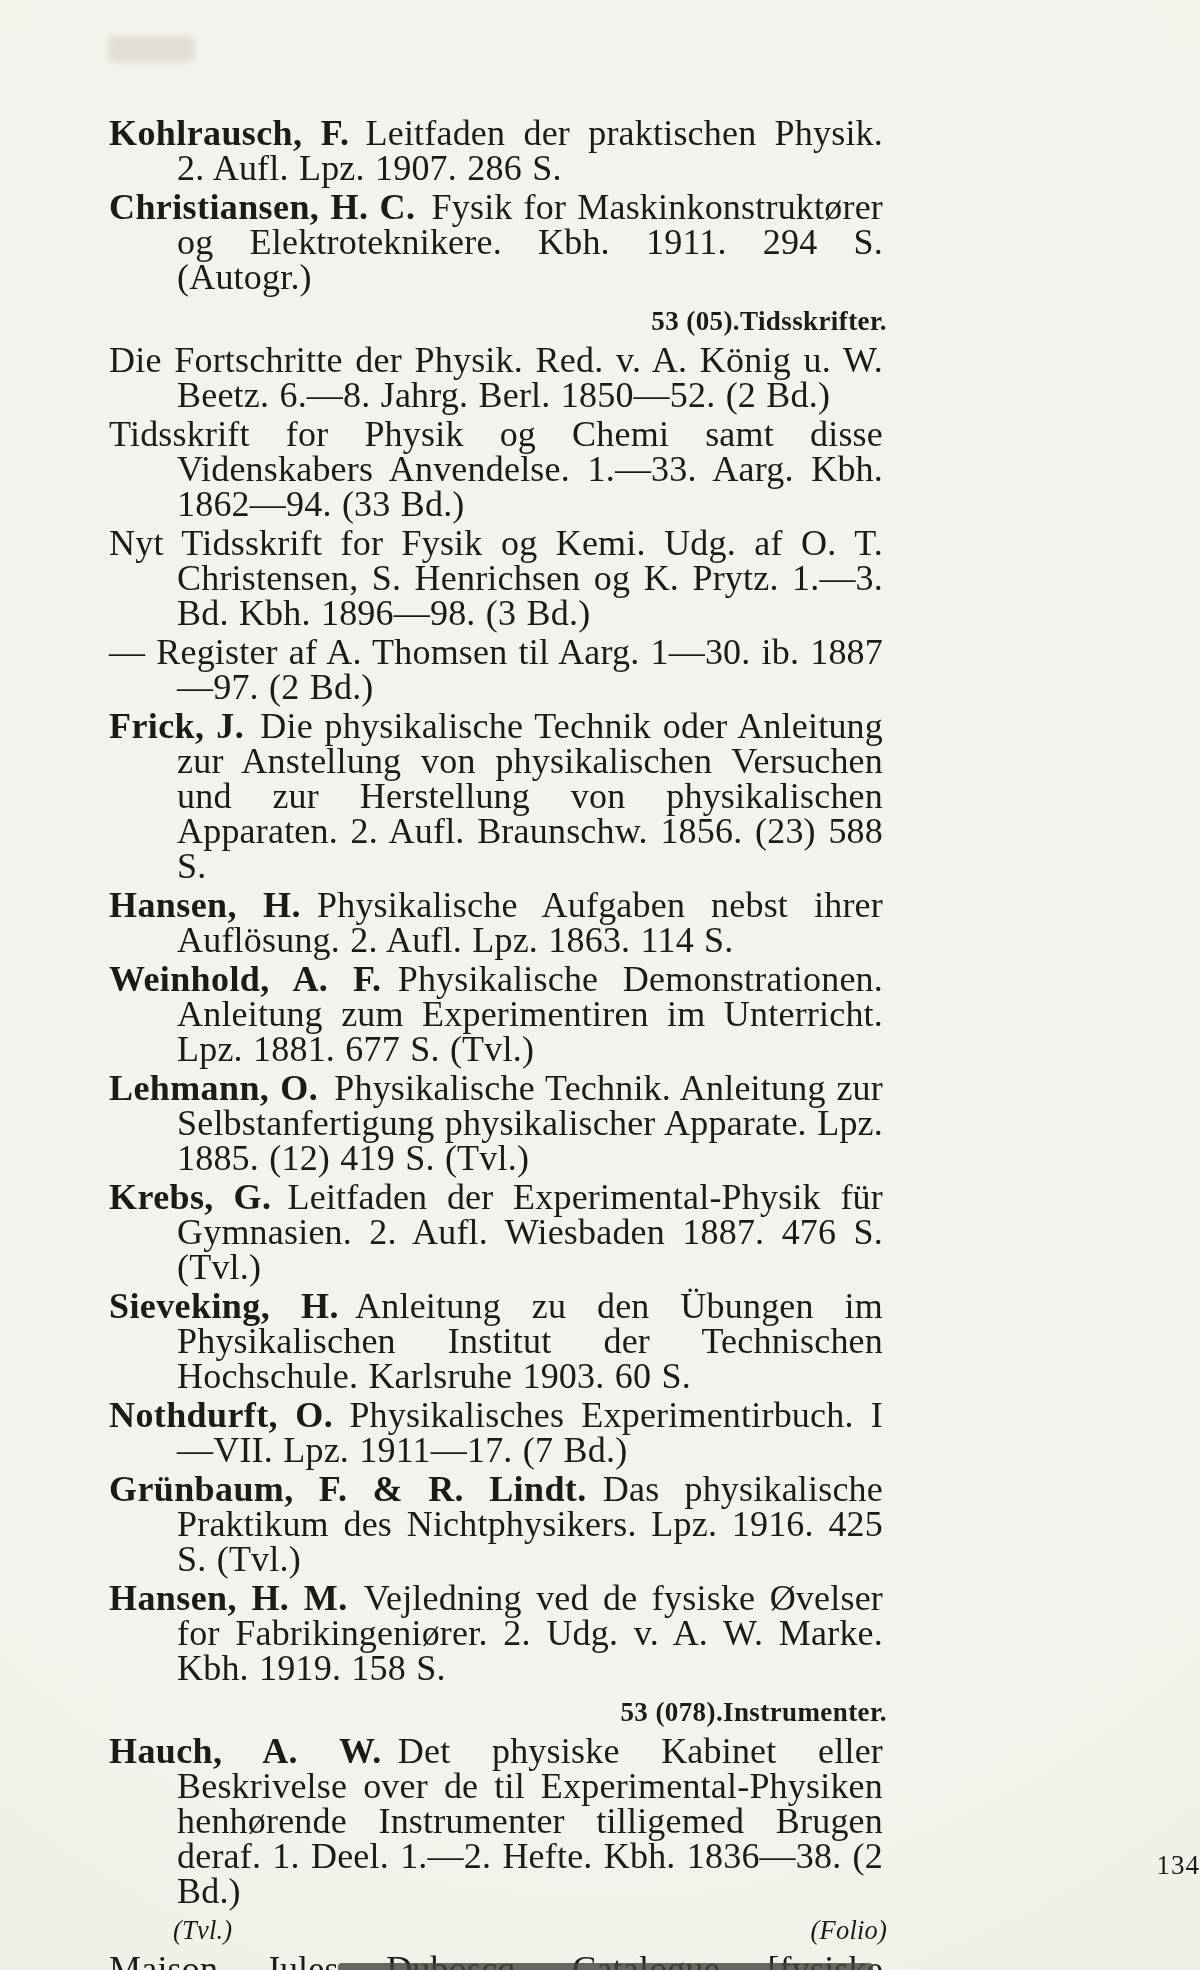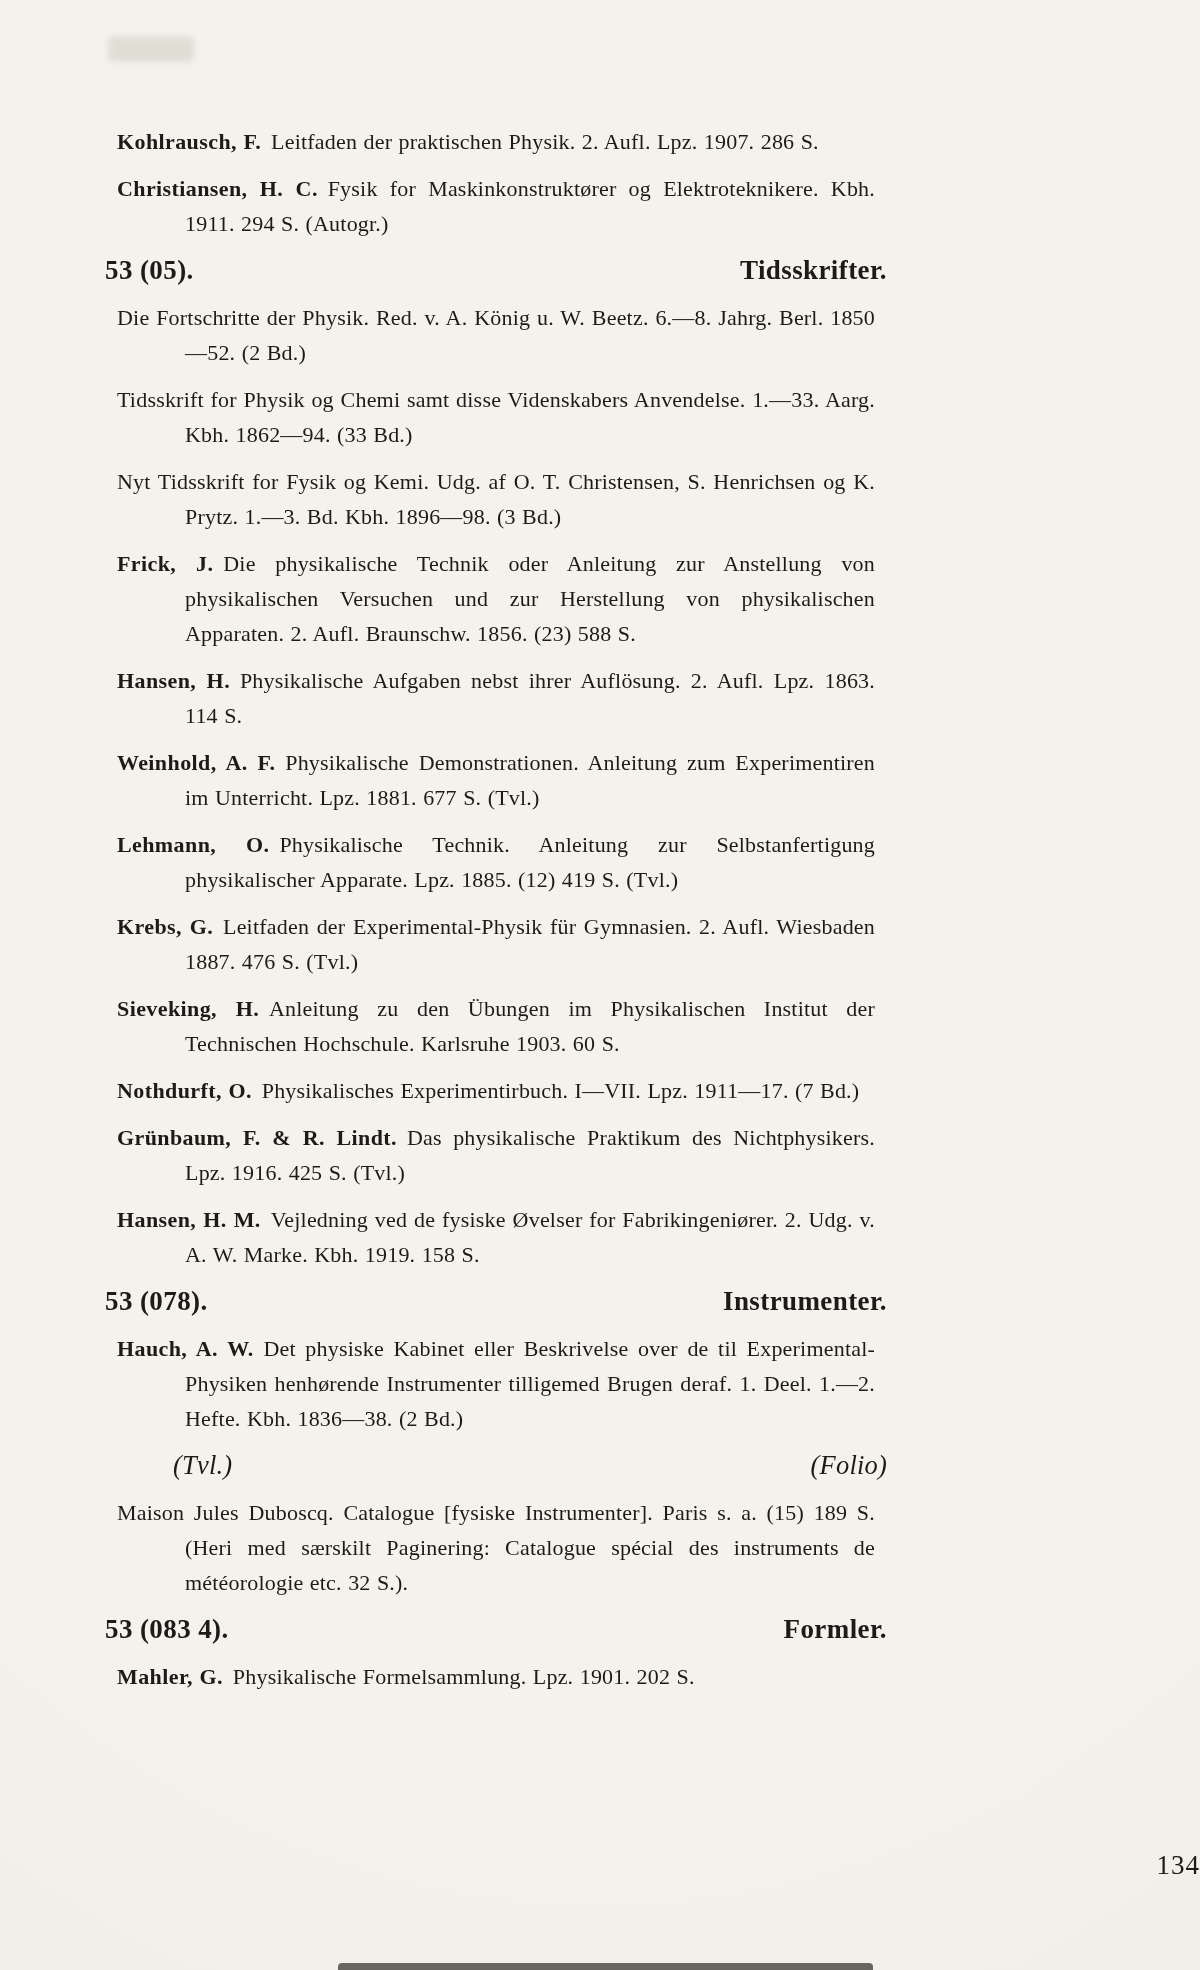--- a/index.html
+++ b/index.html
@@ -25,38 +25,38 @@
   .scan-edge {
     position: absolute; bottom: 0; left: 338px;
     width: 535px; height: 7px;
     background: #45433e; opacity: 0.8;
     border-radius: 4px 4px 0 0;
   }
   .text-block {
     position: absolute; left: 105px; top: 112px; width: 782px;
   }
   p.entry {
-    margin: 12px;
-    font-size: 22px;
+    margin: 4px;
+    font-size: 36px;
     line-height: 35px;
     text-align: justify;
     padding-left: 68px;
     text-indent: -68px;
     letter-spacing: 0.2px;
     word-spacing: 0.03em;
   }
   p.entry b.author {
     font-weight: bold;
     letter-spacing: 0.4px;
     margin-right: 0.45em;
   }
   p.entry b.author:empty { display: none; margin: 0; }
   .section-head {
     display: flex;
-    justify-content: space-between;
+    justify-content: flex-end;
     align-items: baseline;
     font-weight: bold;
     font-size: 27px;
     line-height: 35px;
     letter-spacing: 0.4px;
     margin-top: 9px;
   }
   .split-line {
     display: flex;
     justify-content: space-between;
@@ -93,20 +93,21 @@
         <span>53 (05).</span>
         <span>Tidsskrifter.</span>
       </div>
 
     <p class="entry"><span>Die Fortschritte der Physik. Red. v. A. König u. W. Beetz. 6.—8. Jahrg. Berl. 1850—52. (2 Bd.)</span></p>
 
     <p class="entry"><span>Tidsskrift for Physik og Chemi samt disse Videnskabers Anvendelse. 1.—33. Aarg. Kbh. 1862—94. (33 Bd.)</span></p>
 
     <p class="entry"><span>Nyt Tidsskrift for Fysik og Kemi. Udg. af O. T. Christensen, S. Henrichsen og K. Prytz. 1.—3. Bd. Kbh. 1896—98. (3 Bd.)</span></p>
 
+    <p class="entry"><span>— Register af A. Thomsen til Aarg. 1—30. ib. 1887—97. (2 Bd.)</span></p>
 
 
 
     <p class="entry"><b class="author">Frick, J.</b><span>Die physikalische Technik oder Anleitung zur Anstellung von physikalischen Versuchen und zur Herstellung von physikalischen Apparaten. 2. Aufl. Braunschw. 1856. (23) 588 S.</span></p>
 
     <p class="entry"><b class="author">Hansen, H.</b><span>Physikalische Aufgaben nebst ihrer Auflösung. 2. Aufl. Lpz. 1863. 114 S.</span></p>
 
 
     <p class="entry"><b class="author">Weinhold, A. F.</b><span>Physikalische Demonstrationen. Anleitung zum Experimentiren im Unterricht. Lpz. 1881. 677 S. (Tvl.)</span></p>
 

